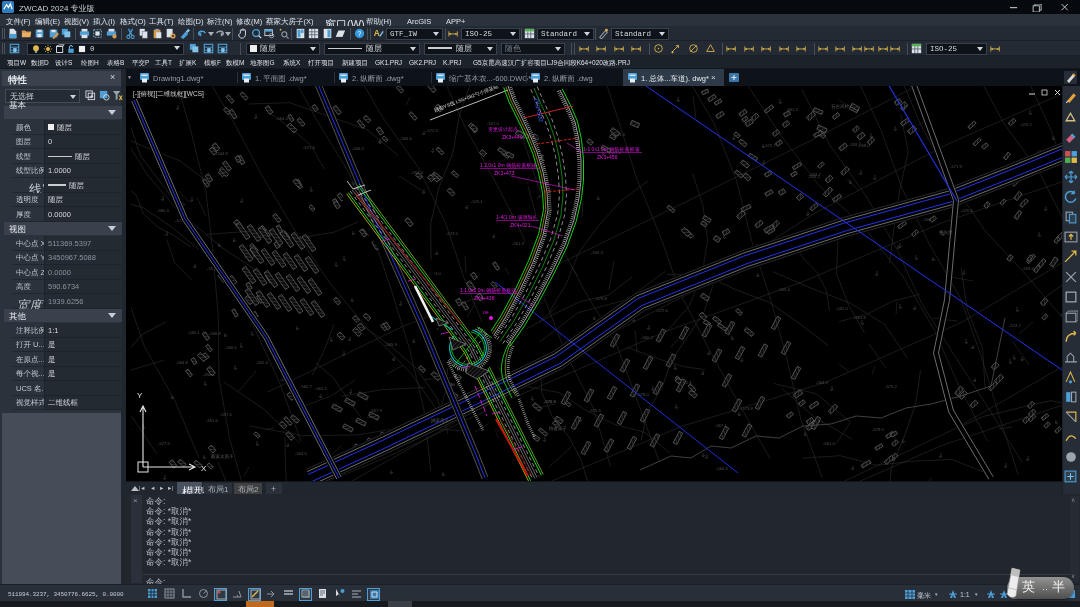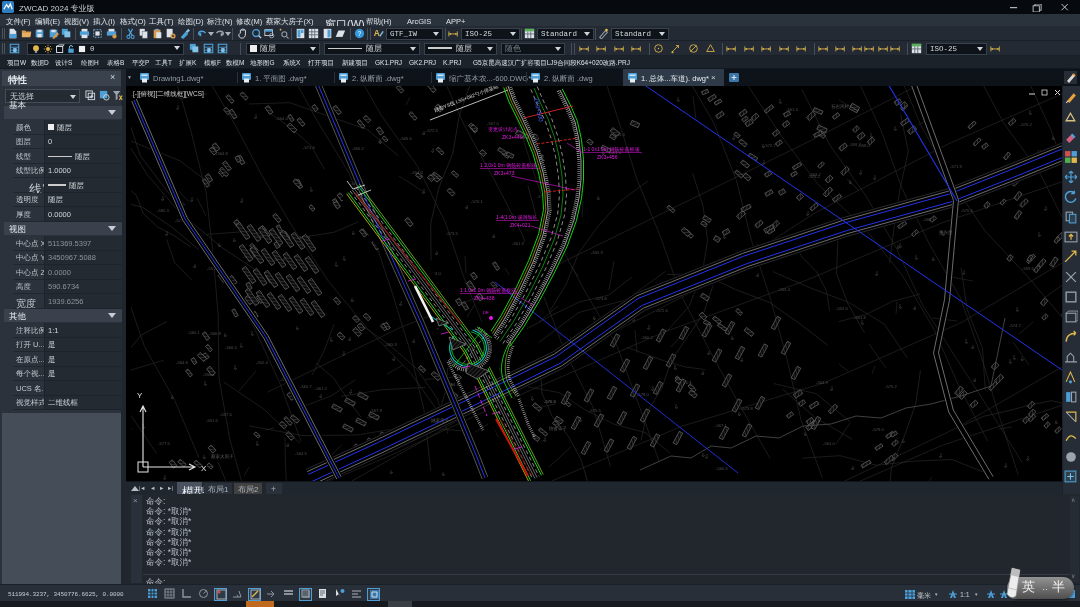--- a/index.html
+++ b/index.html
@@ -461,21 +461,21 @@
 <div class="t" style="left:48px;top:253.0px;font-size:7.5px;color:#8b939c;">3450967.5088</div>
 <div class="abs" style="left:13px;top:265px;width:31px;height:14.5px;background:#2b323b;border-bottom:1px solid #20262e;"></div>
 <div class="t" style="left:16px;top:267.5px;font-size:7.5px;color:#c3c9d0;">中心点 Z</div>
 <div class="abs" style="left:44px;top:265px;width:78px;height:14.5px;background:#242a31;border-bottom:1px solid #1d232a;border-left:1px solid #1d232a;"></div>
 <div class="t" style="left:48px;top:267.5px;font-size:7.5px;color:#8b939c;">0.0000</div>
 <div class="abs" style="left:13px;top:279.5px;width:31px;height:14.5px;background:#2b323b;border-bottom:1px solid #20262e;"></div>
 <div class="t" style="left:16px;top:282.0px;font-size:7.5px;color:#c3c9d0;">高度</div>
 <div class="abs" style="left:44px;top:279.5px;width:78px;height:14.5px;background:#242a31;border-bottom:1px solid #1d232a;border-left:1px solid #1d232a;"></div>
 <div class="t" style="left:48px;top:282.0px;font-size:7.5px;color:#8b939c;">590.6734</div>
 <div class="abs" style="left:13px;top:294px;width:31px;height:14.5px;background:#2b323b;border-bottom:1px solid #20262e;"></div>
-<div class="t" style="left:16px;top:296.5px;font-size:10px;color:#c3c9d0;">宽度</div>
+<div class="t" style="left:16px;top:296.5px;font-size:13px;color:#c3c9d0;font-style:italic;">宽度</div>
 <div class="abs" style="left:44px;top:294px;width:78px;height:14.5px;background:#242a31;border-bottom:1px solid #1d232a;border-left:1px solid #1d232a;"></div>
 <div class="t" style="left:48px;top:296.5px;font-size:7.5px;color:#8b939c;">1939.6256</div>
 <div class="abs" style="left:4px;top:309px;width:118px;height:13px;background:#3a414c;"></div>
 <div class="t" style="left:9px;top:310.5px;font-size:8.5px;color:#dfe5ea;">其他</div>
 <svg class="abs" style="left:108px;top:313px" width="8" height="6" viewBox="0 0 8 6">
     <path d="M0 0h8L4 5z" fill="#c6cdd4"></path>
   </svg>
 <div class="abs" style="left:13px;top:323px;width:31px;height:14.5px;background:#2b323b;border-bottom:1px solid #20262e;"></div>
 <div class="t" style="left:16px;top:325.5px;font-size:7.5px;color:#c3c9d0;">注释比例</div>
 <div class="abs" style="left:44px;top:323px;width:78px;height:14.5px;background:#242a31;border-bottom:1px solid #1d232a;border-left:1px solid #1d232a;"></div>

